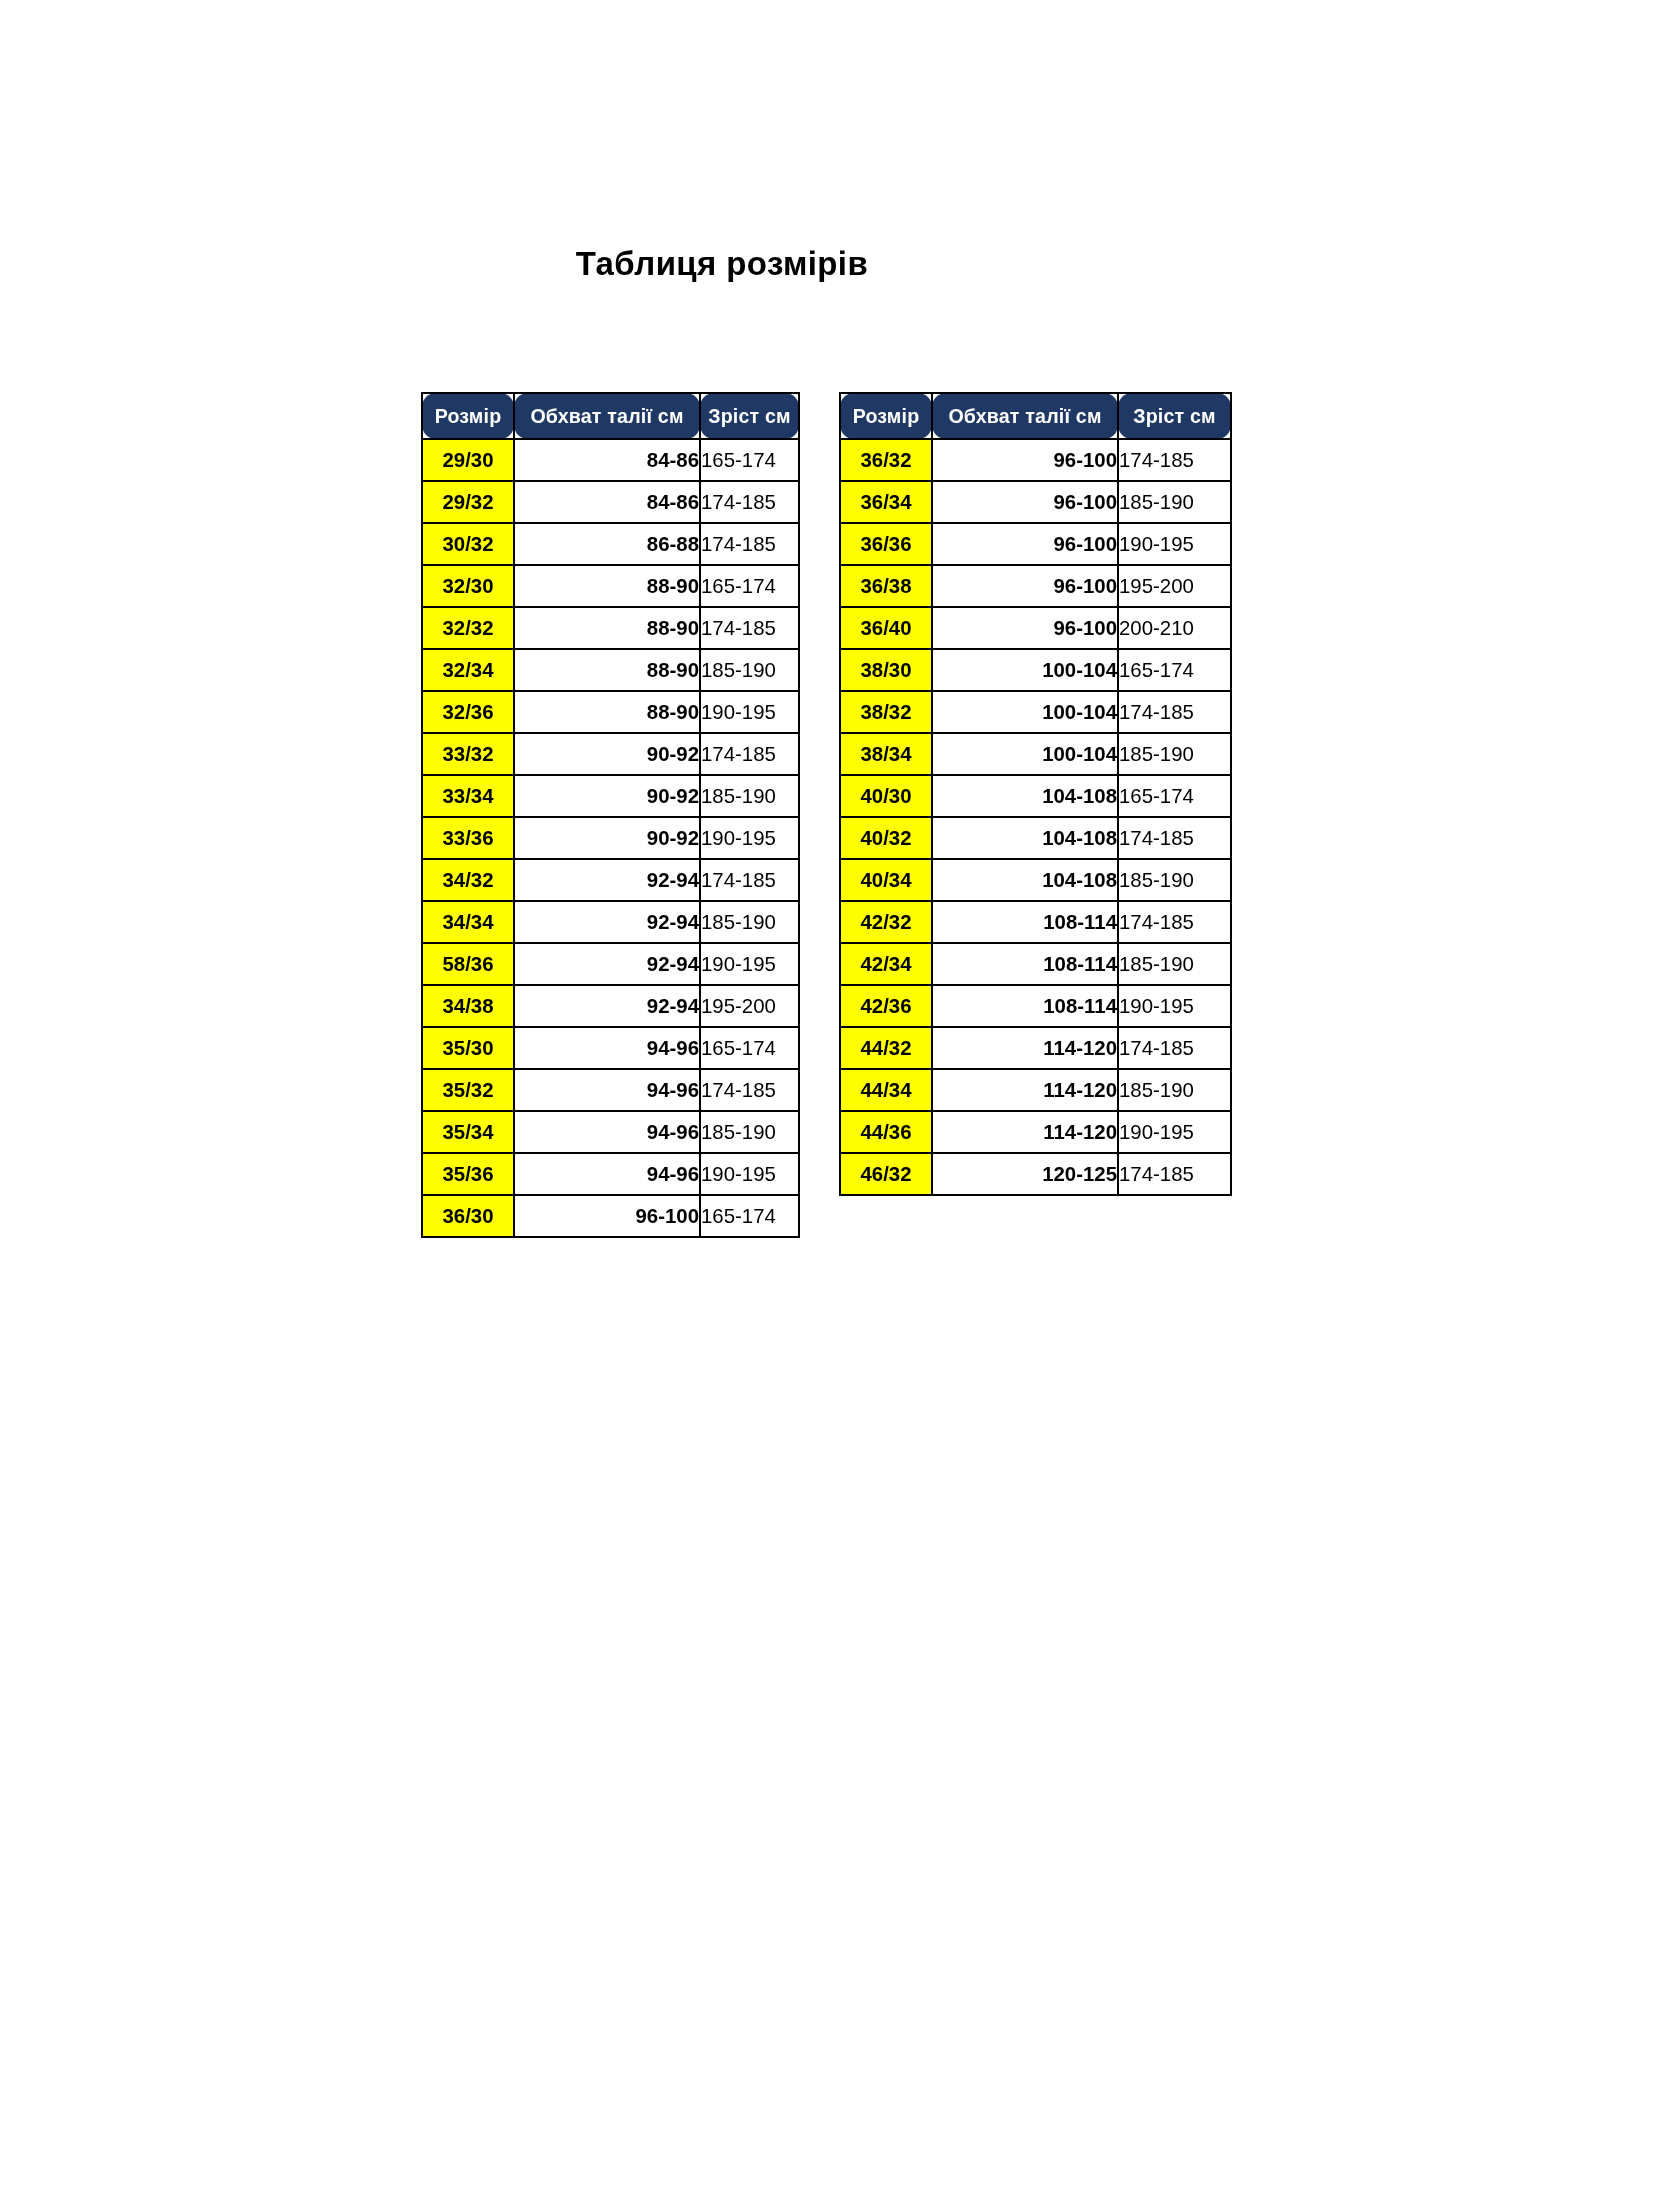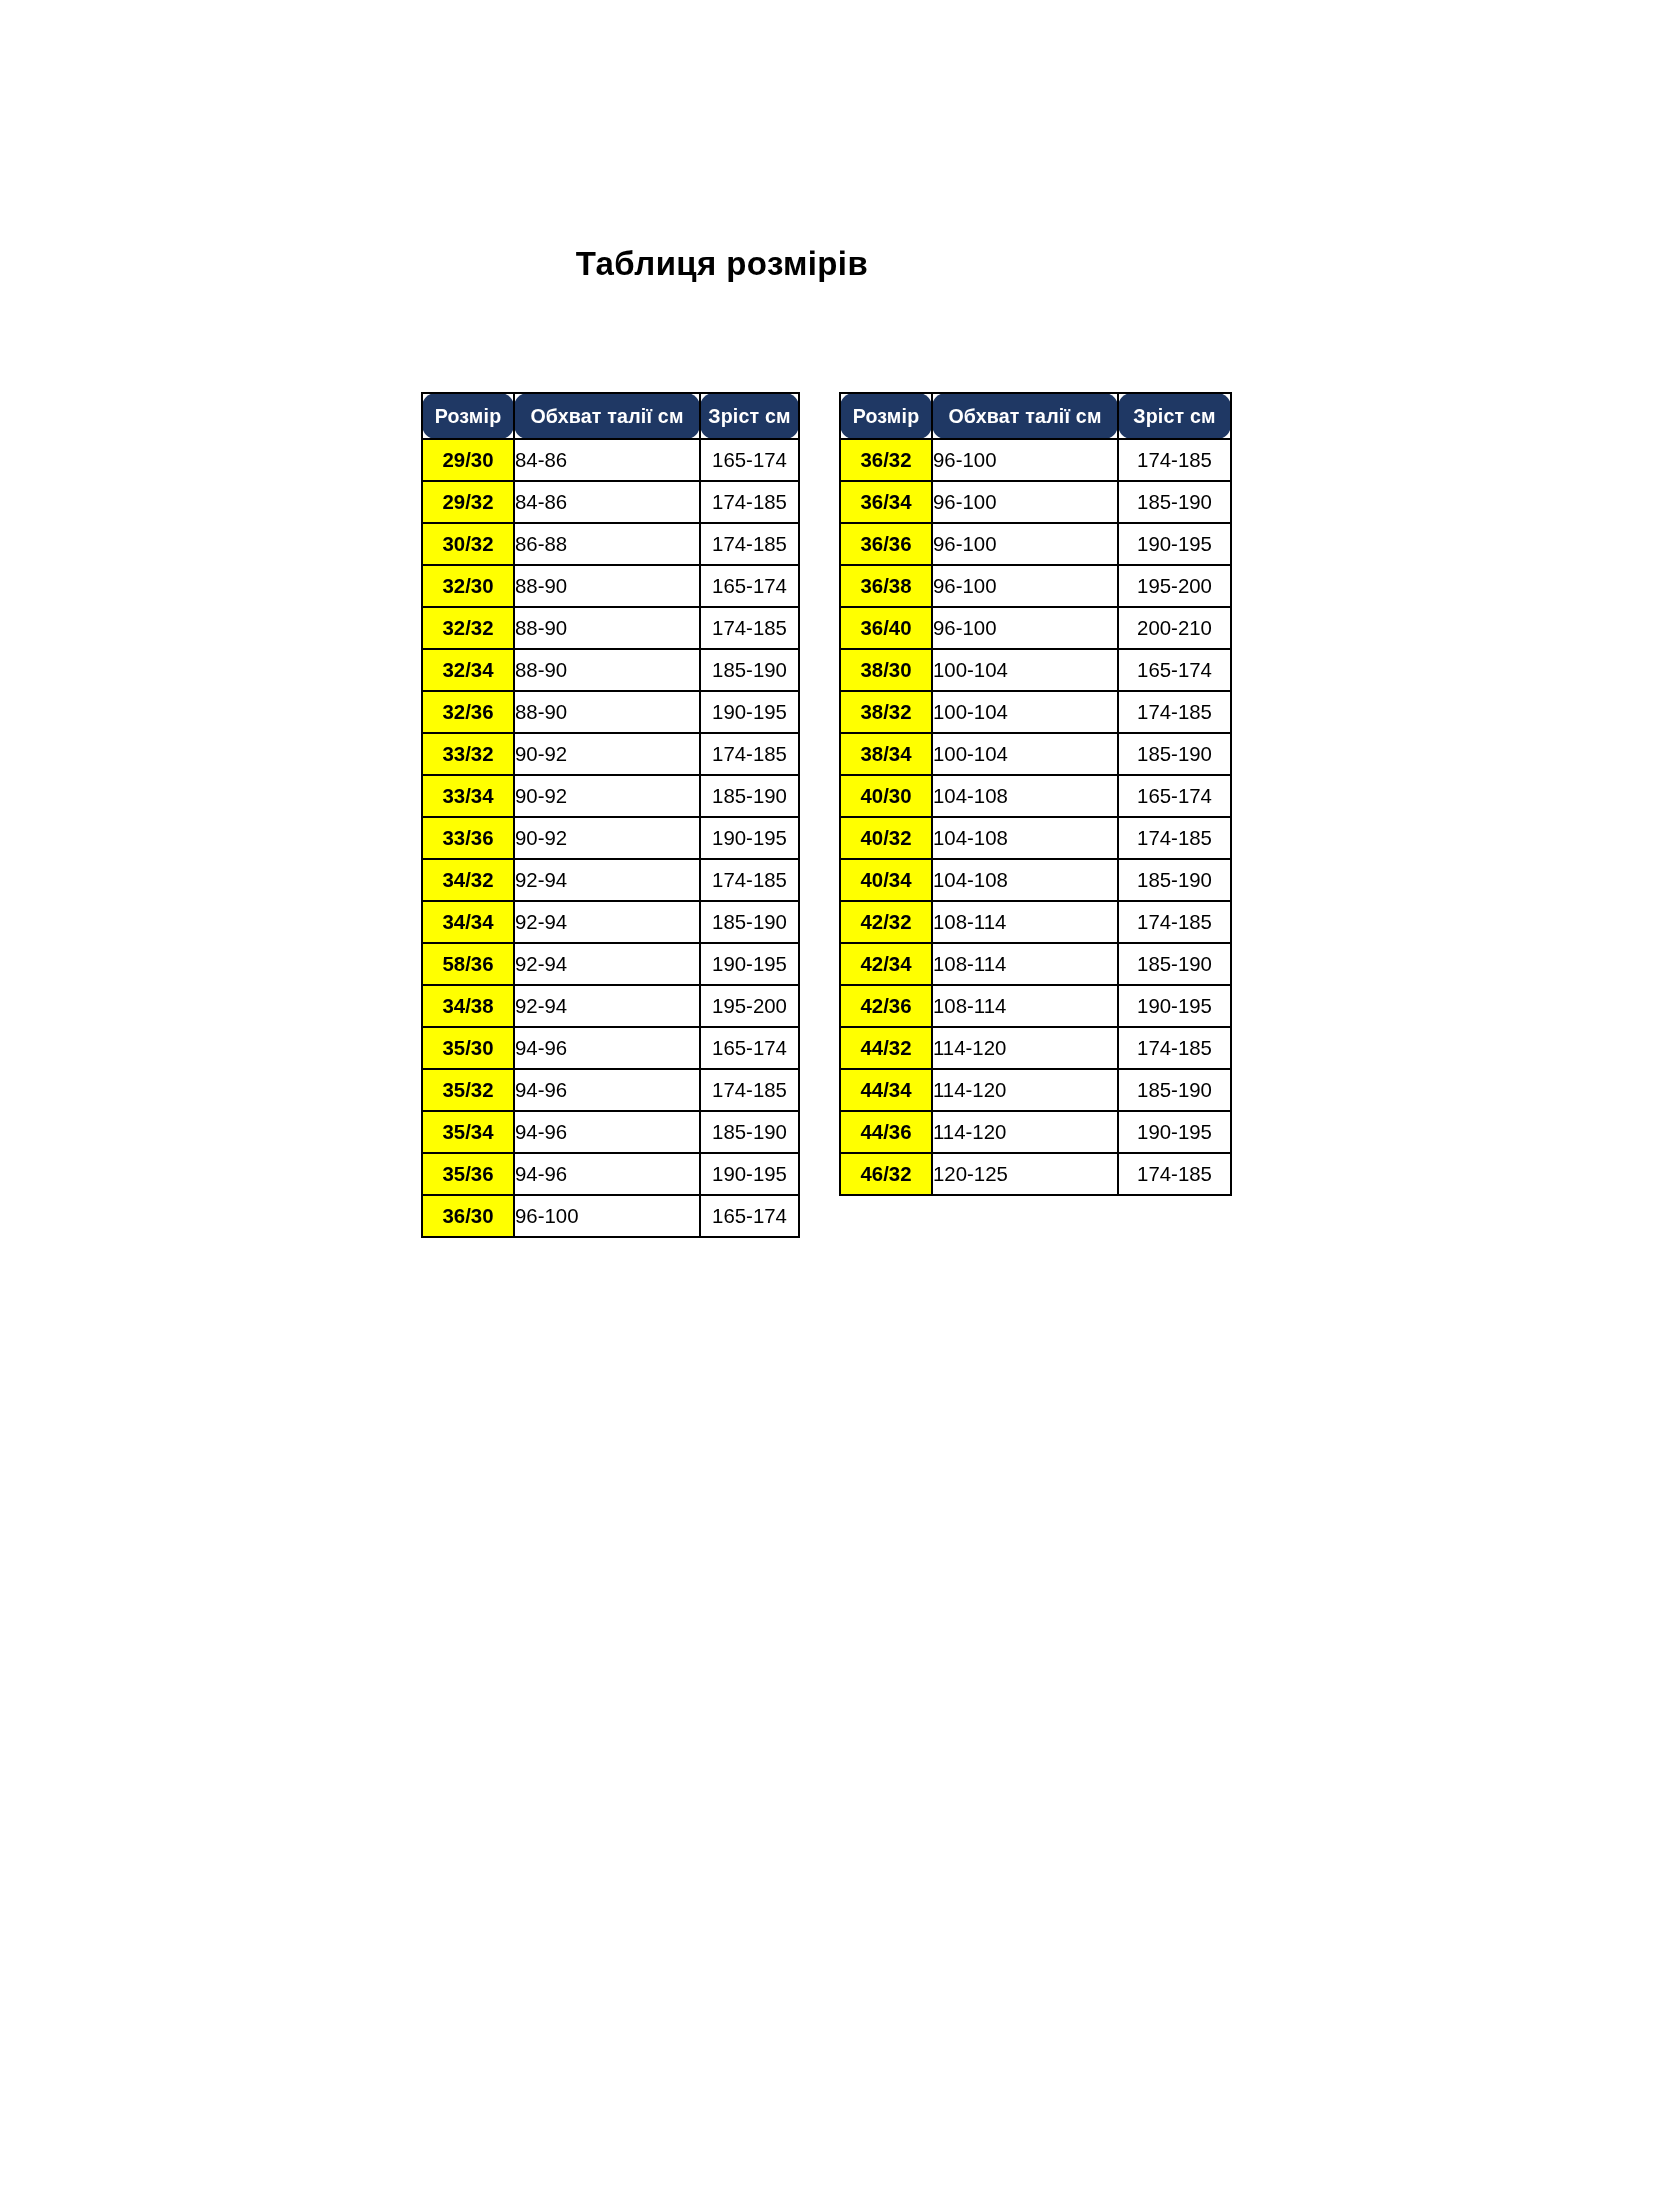--- a/index.html
+++ b/index.html
@@ -81,28 +81,28 @@
 
   td.cell-size {
     background: #ffff00;
     font-weight: bold;
     text-align: center;
     font-size: 21px;
   }
 
   td.cell-waist {
     background: #ffffff;
-    text-align: left;
+    text-align: right;
     padding-left: 9.8px;
     font-size: 20.4px;
+    font-weight: bold;
   }
 
   td.cell-height {
     background: #ffffff;
-    text-align: center;
     font-size: 20.4px;
   }
 
   
   .table-right .col-size   { width: 92px; }
   .table-right .col-waist  { width: 186px; }
   .table-right .col-height { width: 113px; }
 </style>
 </head>
 <body>

